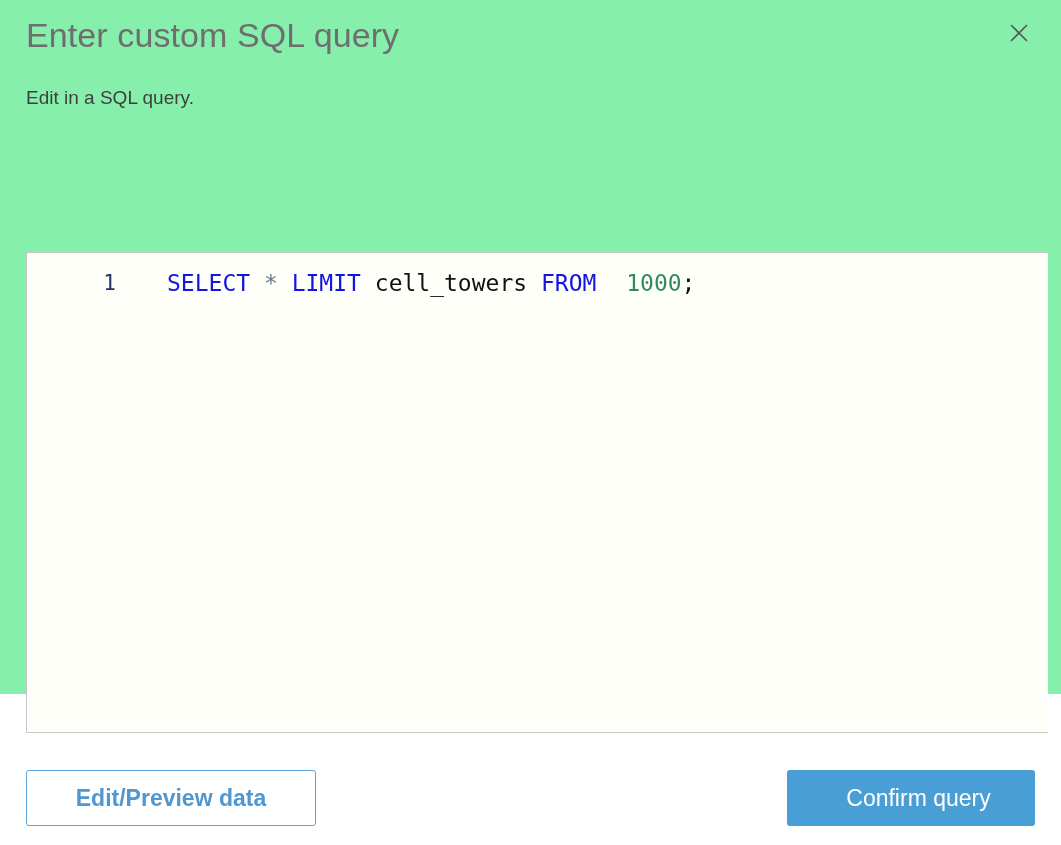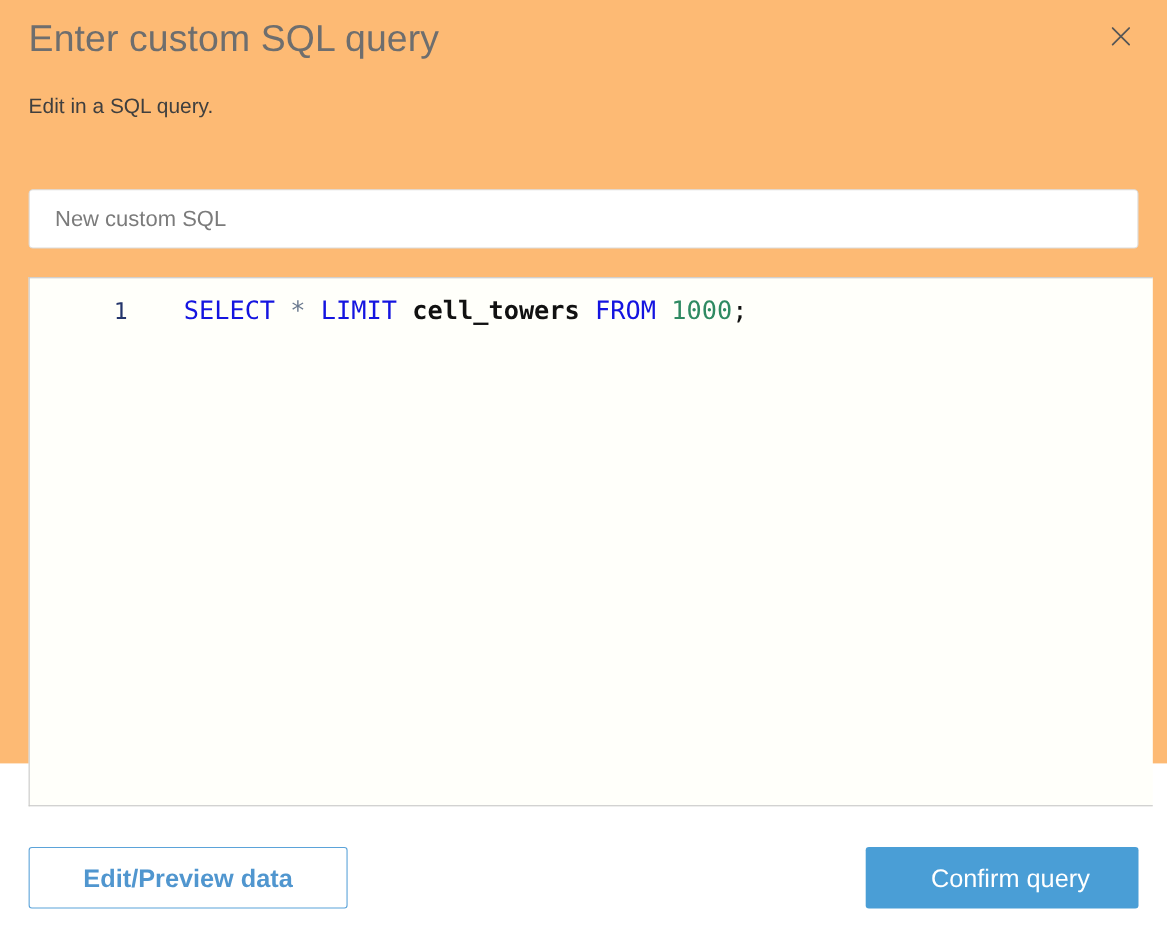--- a/index.html
+++ b/index.html
@@ -13,21 +13,21 @@
     overflow: hidden;
     font-family: "Liberation Sans", sans-serif;
     -webkit-font-smoothing: antialiased;
   }
 
   .dialog {
     position: relative;
     width: 1061px;
     height: 694px;
     box-sizing: border-box;
-    background: #fdba74;
+    background: #86efac;
   }
 
   
   .dialog-title {
     position: absolute;
     left: 26px;
     top: 13px;
     font-size: 34px;
     font-weight: 400;
     line-height: 44px;
@@ -125,22 +125,22 @@
     font-family: "DejaVu Sans Mono", monospace;
     font-size: 21px;
     padding-right: 0;
   }
   .code-text {
     padding-left: 51px;
     white-space: pre;
   }
   .tok-kw      { color: #1414e0; }
   .tok-star    { color: #6b7a8f; }
-  .tok-ident   { color: #111111; font-weight: bold; }
-  .tok-num     { color: #2f8a62; }
+  .tok-ident   { color: #111111; }
+  .tok-num     { color: #2f8a62; margin-left: 16px; }
   .tok-punct   { color: #111111; }
 
   
   .btn-secondary {
     position: absolute;
     left: 26px;
     top: 770px;
     width: 290px;
     height: 56px;
     box-sizing: border-box;
@@ -188,21 +188,20 @@
   <div class="dialog-title">Enter custom SQL query</div>
 
   <div class="close-button">
     <svg width="22" height="22" viewBox="0 0 22 22" aria-hidden="true">
       <path d="M3.5 3.5 L18.5 18.5 M18.5 3.5 L3.5 18.5" stroke="currentColor" stroke-width="1.6" fill="none" stroke-linecap="round"></path>
     </svg>
   </div>
 
   <div class="dialog-subtitle">Edit in a SQL query.</div>
 
-  <input class="name-input" type="text" placeholder="New custom SQL" style="">
 
   <div class="editor-top-cap"></div>
 
   <div class="editor">
     <div class="code-line">
       <span class="gutter">1</span>
       <span class="code-text"><span class="tok-kw">SELECT</span><span> </span><span class="tok-star">*</span><span> </span><span class="tok-kw">LIMIT</span><span> </span><span class="tok-ident">cell_towers</span><span> </span><span class="tok-kw">FROM</span><span> </span><span class="tok-num">1000</span><span class="tok-punct">;</span></span>
     </div>
   </div>
 

